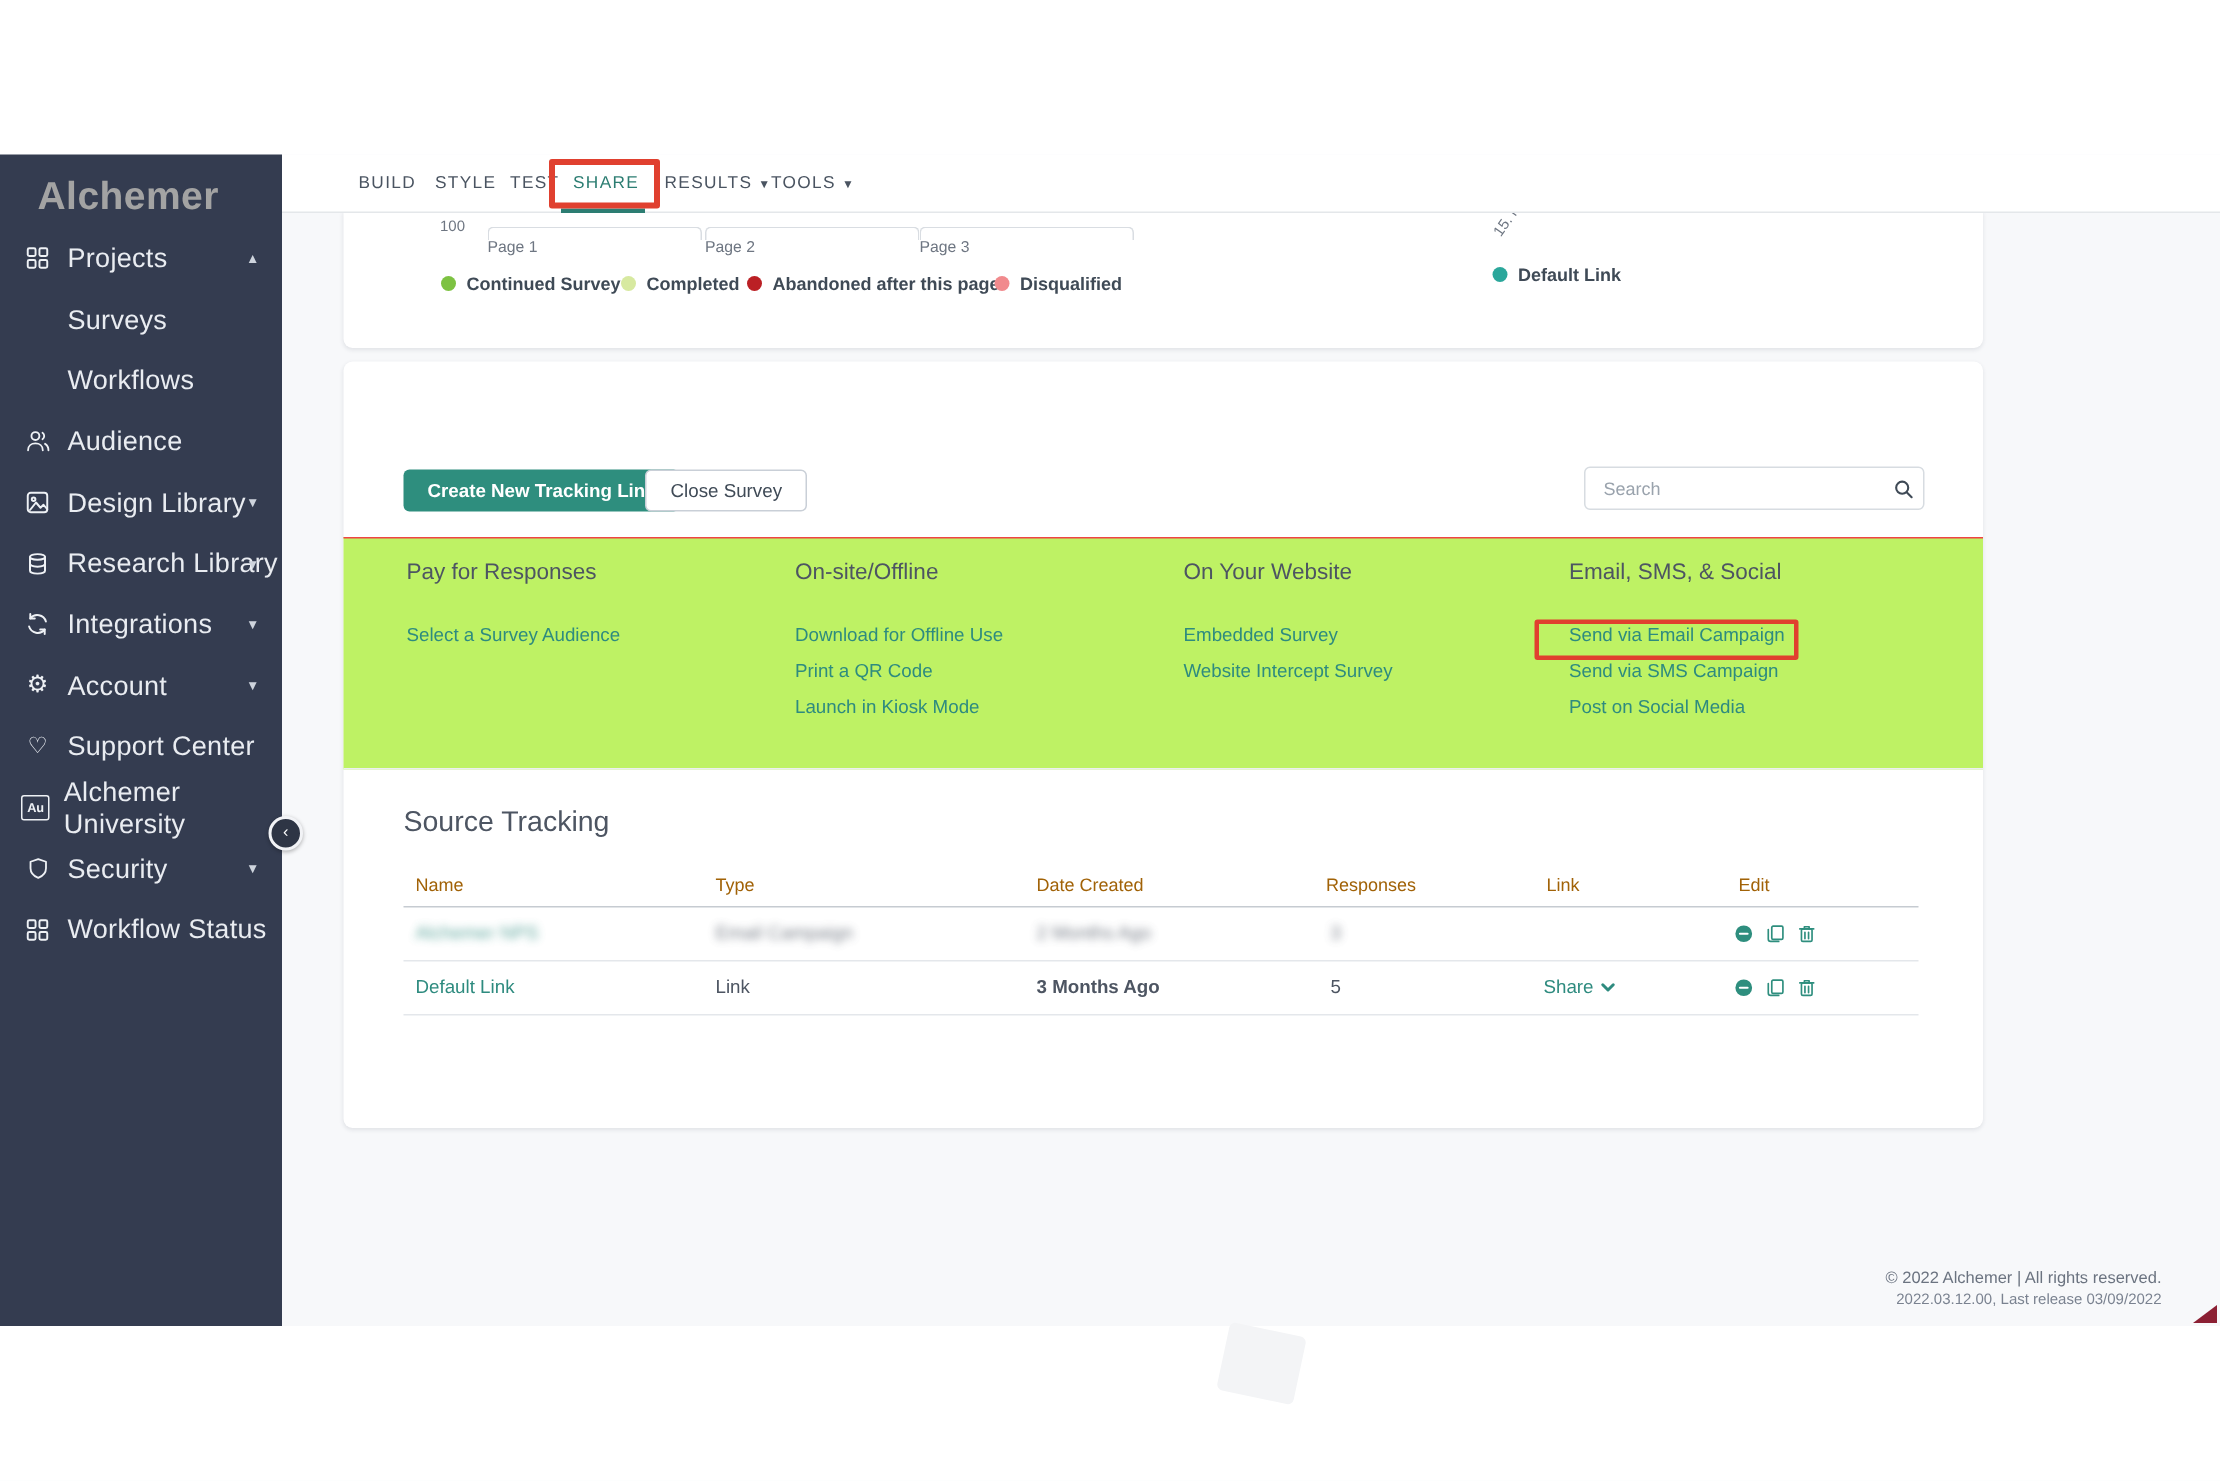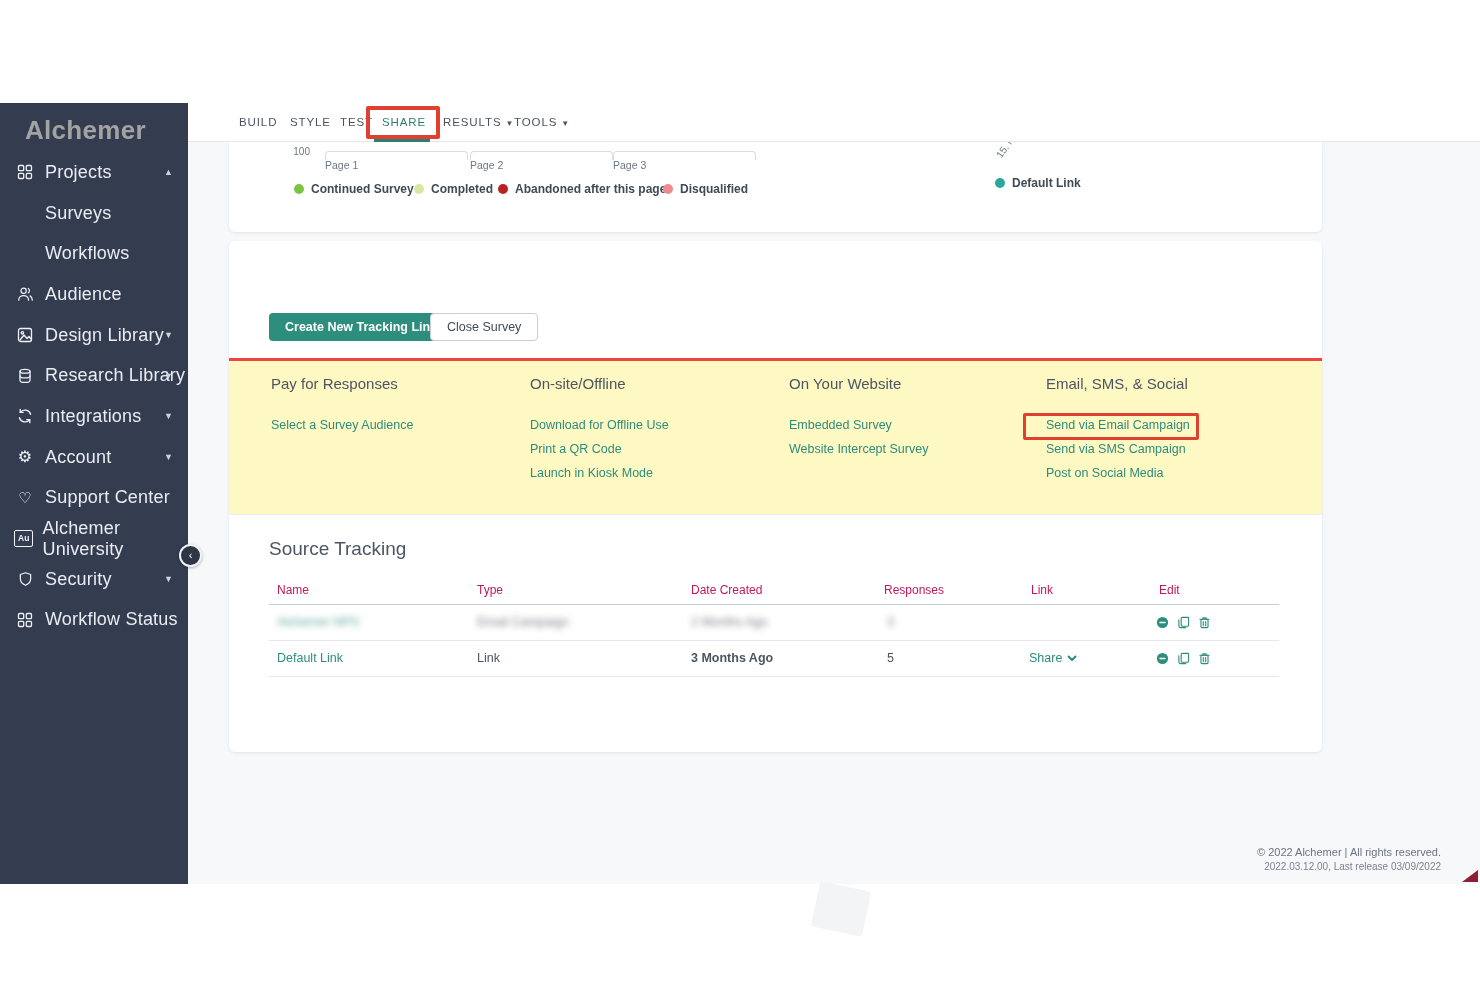--- a/index.html
+++ b/index.html
@@ -52,28 +52,28 @@
   
   .h1{position:absolute;font-size:19px;color:#4d5562;font-weight:500;}
   .btn-primary{position:absolute;height:28px;padding:0 16px;background:#2e8e7e;color:#fff;border:none;border-radius:4px;font-size:12.5px;font-weight:600;font-family:"Liberation Sans",sans-serif;cursor:pointer;}
   .btn-secondary{position:absolute;height:28px;padding:0 16px;background:#fff;color:#3f4a56;border:1px solid #c9cfd7;border-radius:4px;font-size:12.5px;font-family:"Liberation Sans",sans-serif;cursor:pointer;}
   .search-wrap{position:absolute;left:827px;top:70px;width:225px;height:27px;border:1px solid #d7dce1;border-radius:4px;background:#fff;display:flex;align-items:center;}
   .search-wrap input{flex:1;border:none;outline:none;background:transparent;padding:0 8px 0 12px;font-size:12px;color:#3f4a56;font-family:"Liberation Sans",sans-serif;}
   .search-wrap input::placeholder{color:#9aa3ad;}
   .search-ico{width:26px;display:flex;justify-content:center;cursor:pointer;}
   .search-ico svg{stroke:#3f4a56;fill:none;stroke-width:1.6;stroke-linecap:round;}
 
-  .band{position:absolute;left:0;top:117px;width:1093px;height:153px;background:#fef9c3;border-top:3px solid #ef4444;border-bottom:1px solid #eceff2;}
+  .band{position:absolute;left:0;top:117px;width:1093px;height:153px;background:#bef264;border-top:1px solid #ef4444;border-bottom:1px solid #eceff2;}
   .scol{position:absolute;top:14px;display:flex;flex-direction:column;}
   .col-title{font-size:15px;color:#4d5562;margin-bottom:26px;}
   .tlink{font-size:12.5px;color:#2e8b7f;margin-bottom:10px;cursor:pointer;white-space:nowrap;}
 
   
   .thead{position:absolute;left:40px;top:342px;width:1010px;height:21px;border-bottom:1px solid #c6cbd1;}
-  .th{position:absolute;font-size:12px;color:#be185d;}
+  .th{position:absolute;font-size:12px;color:#a16207;}
   .trow{position:absolute;left:40px;width:1010px;height:36px;border-bottom:1px solid #e4e7eb;}
   .td{position:absolute;top:0;height:36px;display:flex;align-items:center;font-size:12.5px;color:#4d5562;}
   .td.link{color:#2e8b7f;cursor:pointer;}
   .redact{filter:blur(3px);opacity:.75;}
   .share-chip{display:flex;align-items:center;gap:5px;color:#2e8b7f;font-size:12.5px;cursor:pointer;}
   .share-chip svg{stroke:#2e8b7f;fill:none;stroke-width:2;stroke-linecap:round;stroke-linejoin:round;}
   .editgrp{position:absolute;top:0;height:36px;display:flex;align-items:center;gap:8px;}
   .eicon{width:13px;height:13px;display:flex;align-items:center;justify-content:center;cursor:pointer;}
   .eicon svg{width:13px;height:13px;}
   .eicon.stroke svg{stroke:#2e8e7e;fill:none;stroke-width:1.2;stroke-linecap:round;stroke-linejoin:round;}
@@ -259,20 +259,29 @@
       <span>Default Link</span>
     </div>
   </div>
 
   <div class="abs card main-card">
 
 
     <button class="btn-primary" style="left:40px;top:72px;">Create New Tracking Link</button>
     <button class="btn-secondary" style="left:201px;top:72px;">Close Survey</button>
 
+    <div class="search-wrap">
+      <input type="text" placeholder="Search" style="">
+      <span class="search-ico">
+          <svg width="14" height="14" viewBox="0 0 16 16">
+            <circle cx="7" cy="7" r="4.6"></circle>
+            <path d="M10.6 10.6L14.2 14.2"></path>
+          </svg>
+        </span>
+    </div>
 
     <div class="band">
       <div class="scol" style="left:42px;">
         <div class="col-title">Pay for Responses</div>
         <span class="tlink">Select a Survey Audience</span>
       </div>
       <div class="scol" style="left:301px;">
         <div class="col-title">On-site/Offline</div>
         <span class="tlink">Download for Offline Use</span>
         <span class="tlink">Print a QR Code</span>

